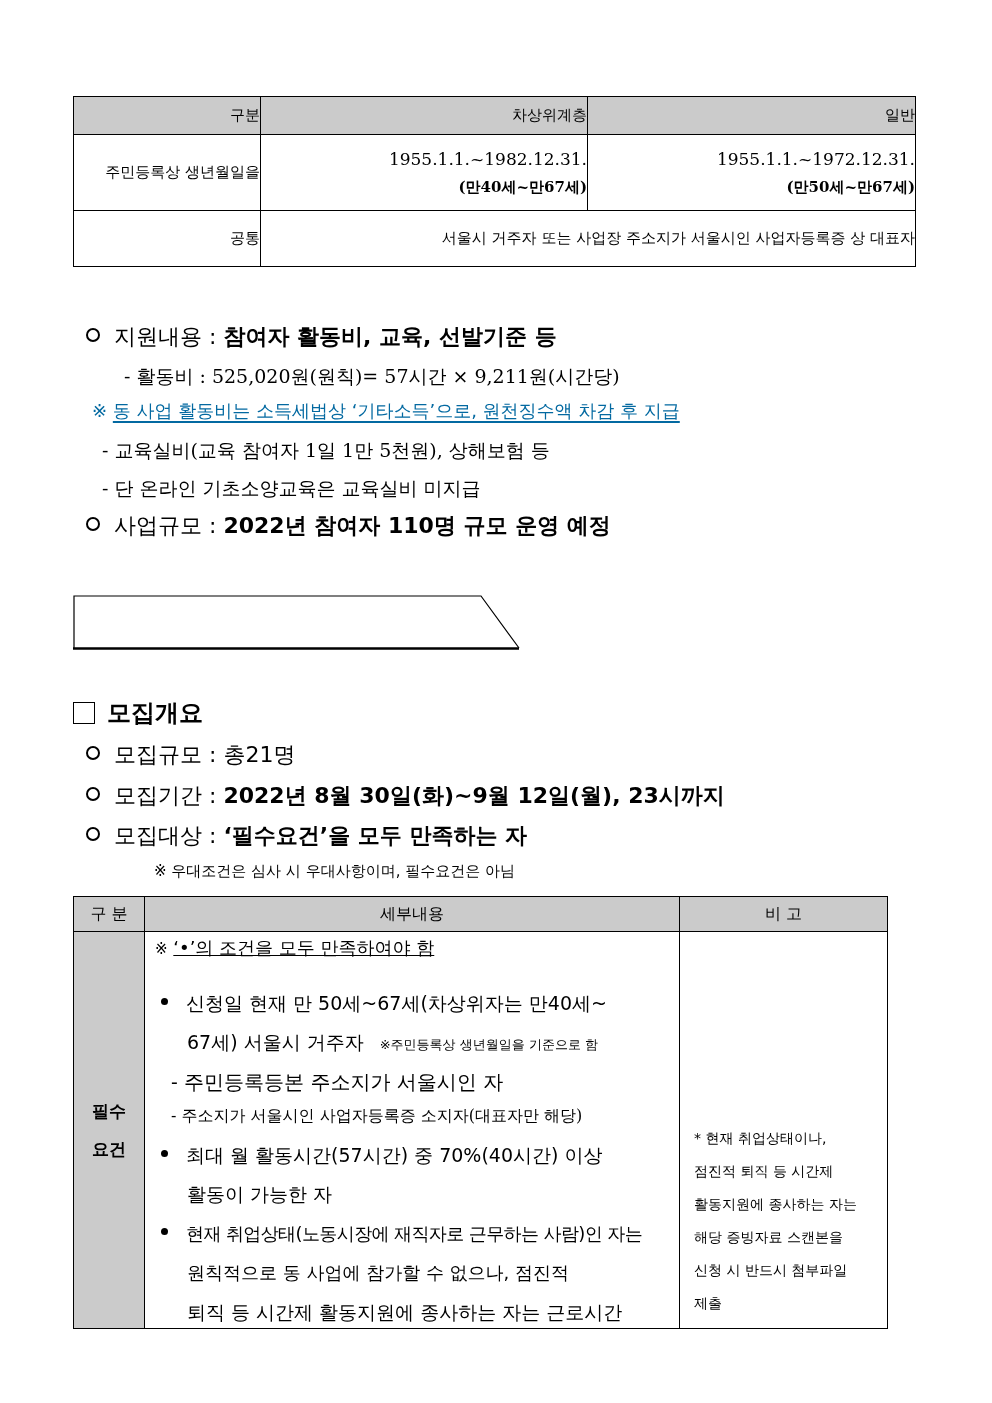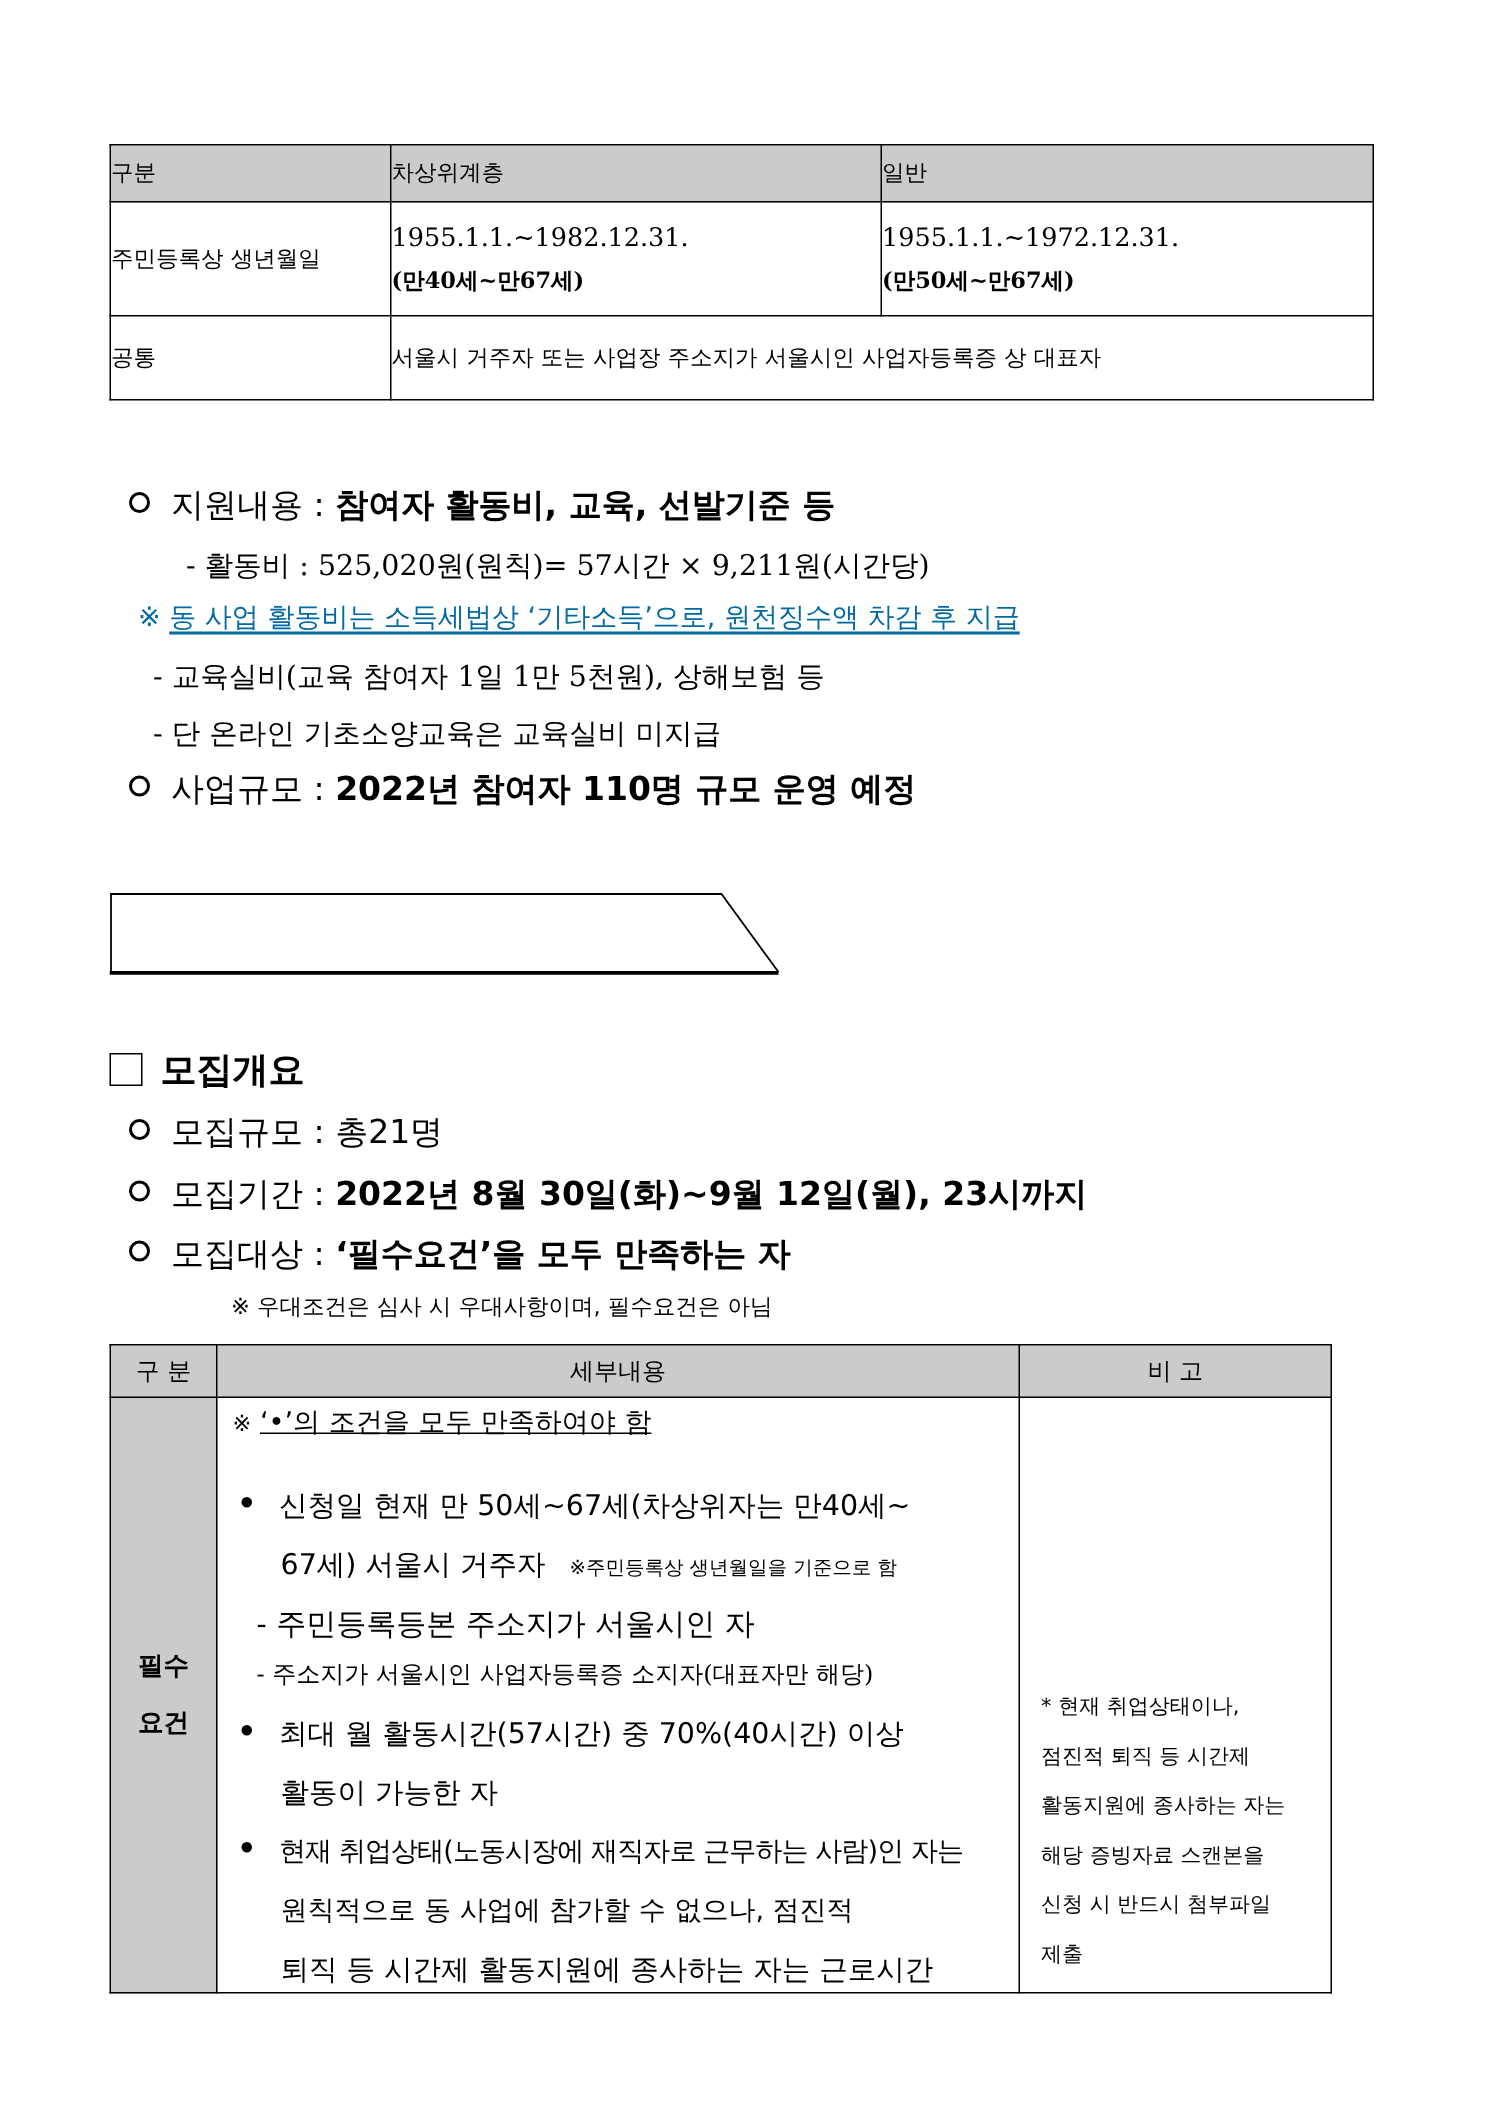--- a/index.html
+++ b/index.html
@@ -7,21 +7,21 @@
   body { position: relative; font-family: "DejaVu Sans", sans-serif; color: #000; overflow: hidden; }
 
   .serif { font-family: "DejaVu Serif", serif; }
 
   
   table.t1 {
     position: absolute; left: 73px; top: 96px; width: 842px;
     border-collapse: collapse; table-layout: fixed;
   }
   table.t1 td, table.t1 th {
-    border: 1px solid #000; text-align: left; vertical-align: middle;
+    border: 1px solid #000; text-align: right; vertical-align: middle;
     font-family: "DejaVu Serif", serif; font-size: 15px; font-weight: normal;
   }
   table.t1 th { background: #cbcbcb; height: 38px; }
   table.t1 td.row2 { height: 76px; line-height: 28px; font-size: 17px; }
   table.t1 td.row2 .sub { font-size: 15px; font-weight: bold; }
   table.t1 td.lbl { font-size: 15px; }
   table.t1 td.row3 { height: 56px; }
 
   .line { position: absolute; white-space: nowrap; }
   .b1 { left: 86px; font-size: 22px; }
@@ -63,21 +63,21 @@
       <col style="width:327px">
       <col style="width:328px">
     </colgroup>
   <tbody>
       <tr>
     <th>구분</th>
     <th>차상위계층</th>
     <th>일반</th>
   </tr>
   <tr>
-    <td class="lbl">주민등록상 생년월일</td>
+    <td class="lbl">주민등록상 생년월일을</td>
     <td class="row2">
       <div>1955.1.1.~1982.12.31.</div>
       <div class="sub">(만40세~만67세)</div>
     </td>
     <td class="row2">
       <div>1955.1.1.~1972.12.31.</div>
       <div class="sub">(만50세~만67세)</div>
     </td>
   </tr>
   <tr>

